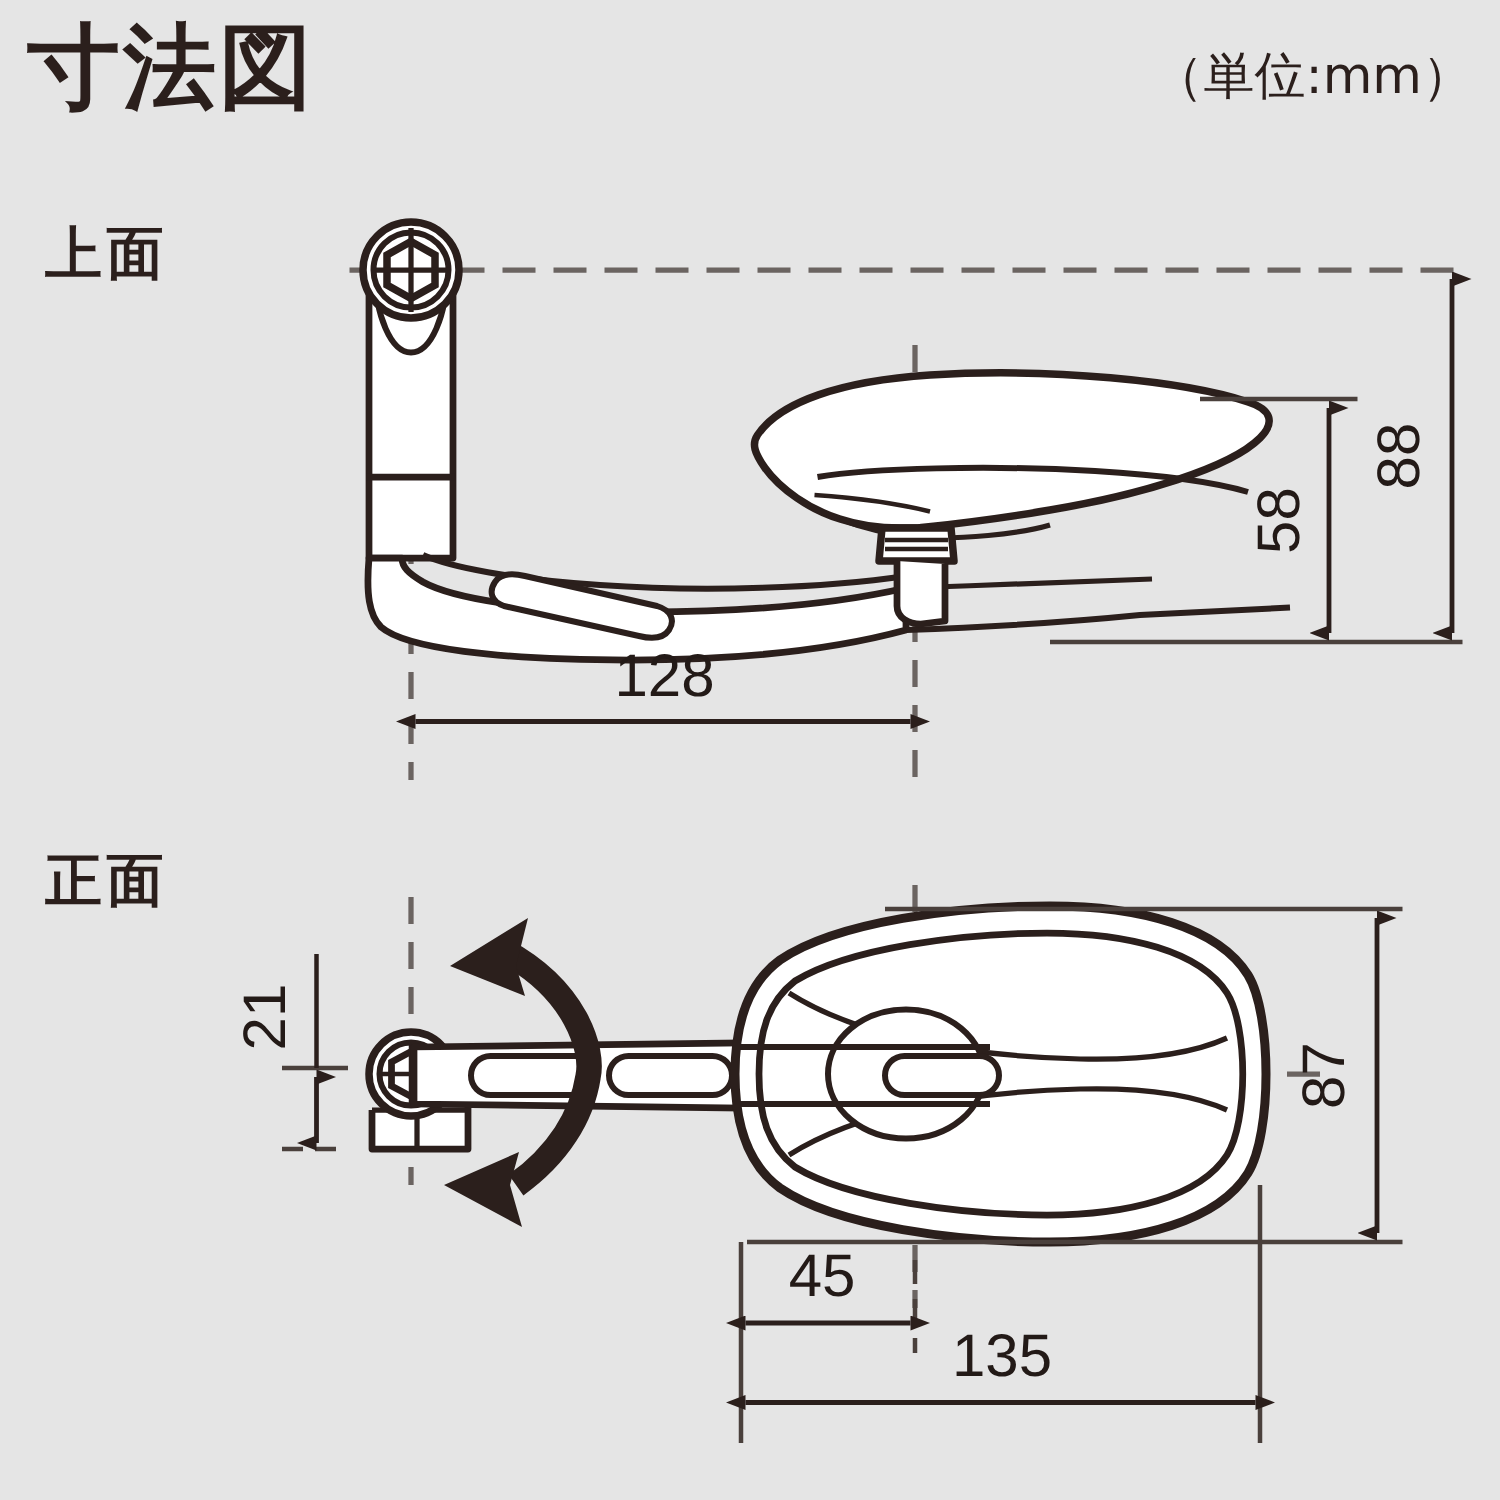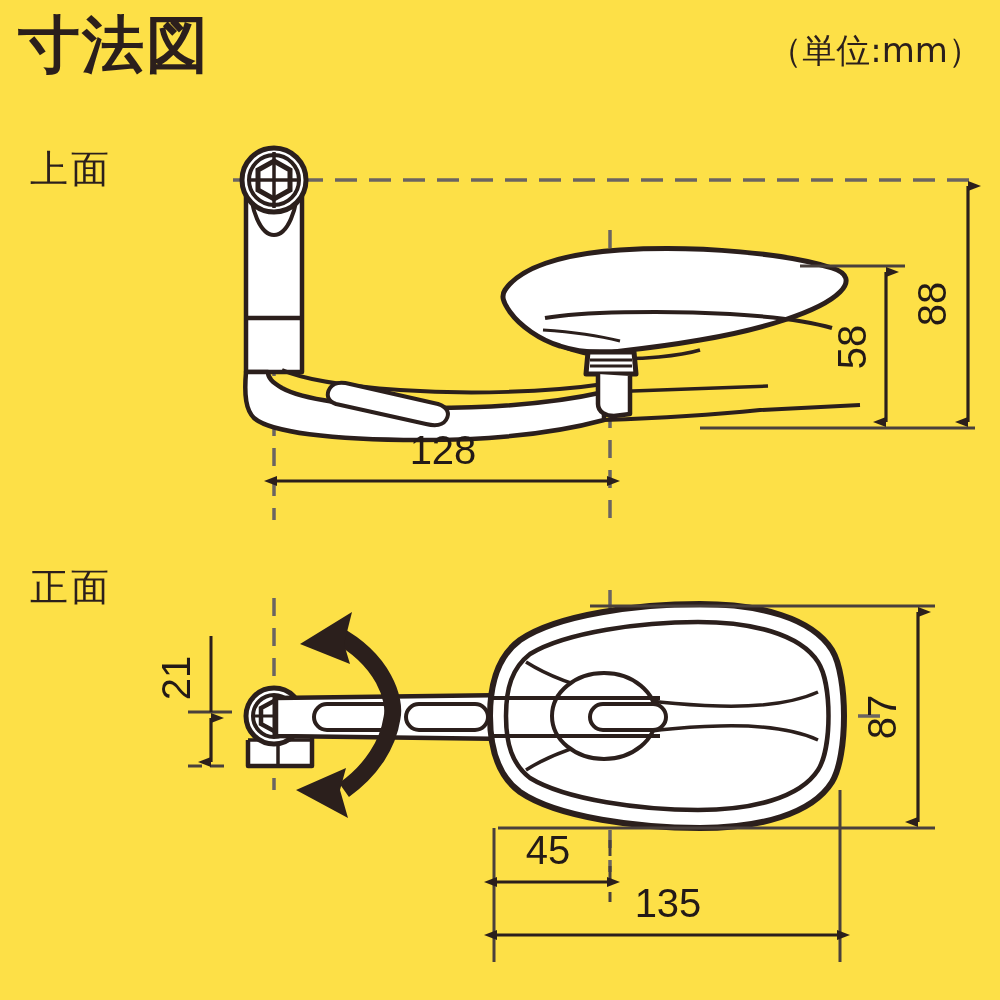--- a/index.html
+++ b/index.html
@@ -11,21 +11,21 @@
     width: 1000px;
     height: 1000px;
     font-family: "Liberation Sans", "DejaVu Sans", sans-serif;
     color: #2b1f1c;
     overflow: hidden;
   }
   #sheet {
     position: relative;
     width: 1000px;
     height: 1000px;
-    background: #fde047;
+    background: #e5e5e5;
   }
   .title {
     position: absolute;
     left: 18px;
     top: 14px;
     font-size: 62px;
     font-weight: 700;
     letter-spacing: 2px;
     line-height: 1;
     color: #2b1f1c;
@@ -38,21 +38,21 @@
     font-size: 34px;
     font-weight: 400;
     color: #2b1f1c;
     font-family: "DejaVu Sans", sans-serif;
     white-space: nowrap;
     text-align: center;
   }
   .view-label {
     position: absolute;
     font-size: 38px;
-    font-weight: 400;
+    font-weight: 700;
     color: #2b1f1c;
     font-family: "DejaVu Sans", sans-serif;
     letter-spacing: 3px;
     line-height: 1;
   }
   #label-top  { left: 30px; top: 150px; }
   #label-front{ left: 30px; top: 568px; }
 
   svg#drawing {
     position: absolute;

